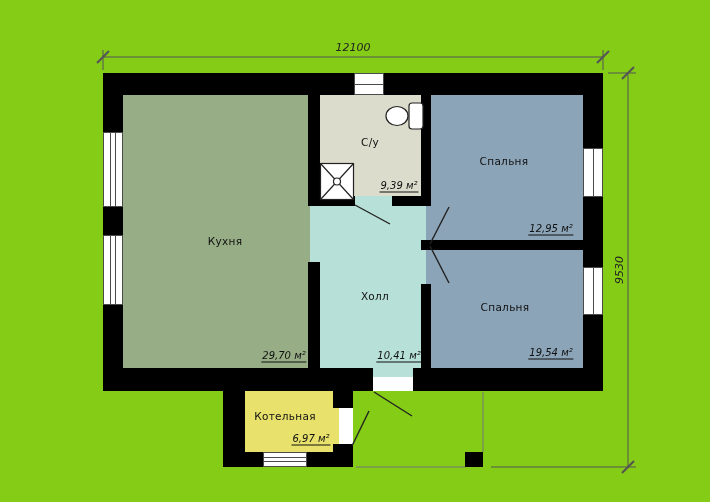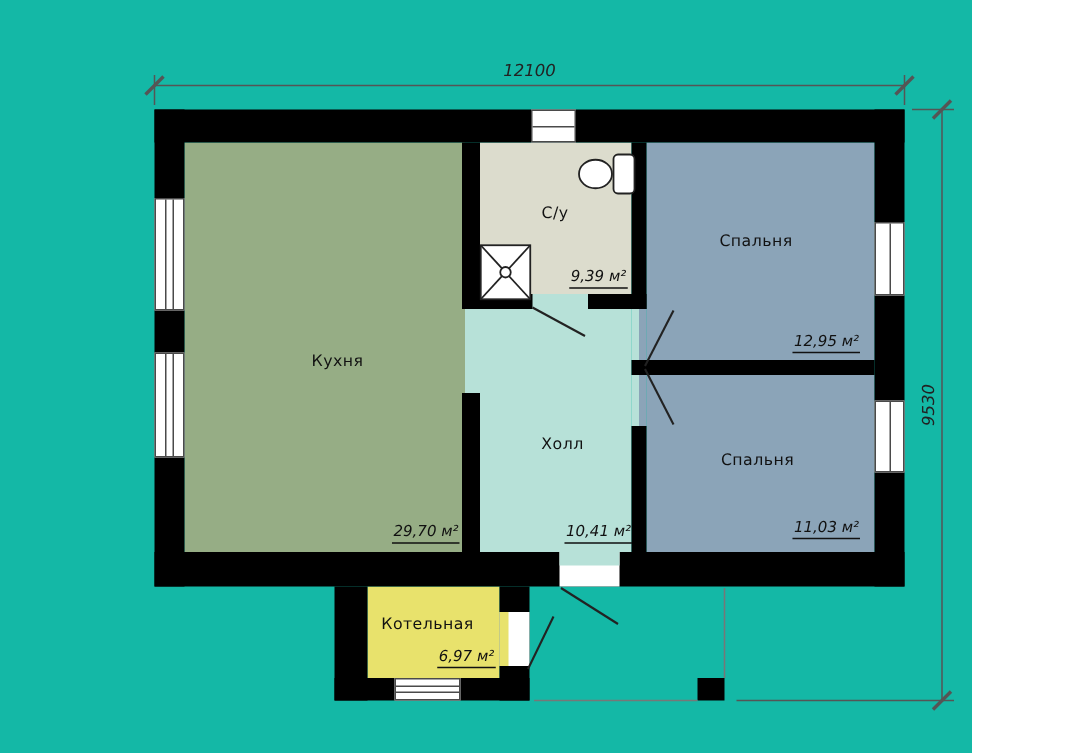--- a/index.html
+++ b/index.html
@@ -1,16 +1,16 @@
 <!DOCTYPE html>
 <html><head>
 <meta charset="utf-8">
 <style>
   html,body{margin:0;padding:0;background:#fff}
-  .plan{position:relative;width:648px;height:502px;background:#14b8a6;
+  .plan{position:relative;width:710px;height:502px;background:#84cc16;
         font-family:"DejaVu Sans",sans-serif;overflow:hidden}
   .abs{position:absolute}
   .wall{position:absolute;background:#000}
   .room{position:absolute}
   .c-kitchen{background:#96ad85}
   .c-bath{background:#dcdccd}
   .c-bed{background:#8ba4b8}
   .c-hall{background:#b7e1d8}
   .c-boiler{background:#e8e26c}
   .c-white{background:#ffffff}
@@ -130,17 +130,17 @@
   <div class="rlabel" style="left:225px;top:241px">Кухня</div>
   <div class="rlabel" style="left:370px;top:142px">С/у</div>
   <div class="rlabel" style="left:504px;top:161px">Спальня</div>
   <div class="rlabel" style="left:505px;top:307px">Спальня</div>
   <div class="rlabel" style="left:375px;top:296px">Холл</div>
   <div class="rlabel" style="left:285px;top:416px">Котельная</div>
 
   <div class="alabel" style="left:284px;top:356px">29,70 м²</div>
   <div class="alabel" style="left:399px;top:186px">9,39 м²</div>
   <div class="alabel" style="left:551px;top:229px">12,95 м²</div>
-  <div class="alabel" style="left:551px;top:353px">11,03 м²</div>
+  <div class="alabel" style="left:551px;top:353px">19,54 м²</div>
   <div class="alabel" style="left:399px;top:356px">10,41 м²</div>
   <div class="alabel" style="left:311px;top:439px">6,97 м²</div>
 
 </div>
 
 </body></html>

